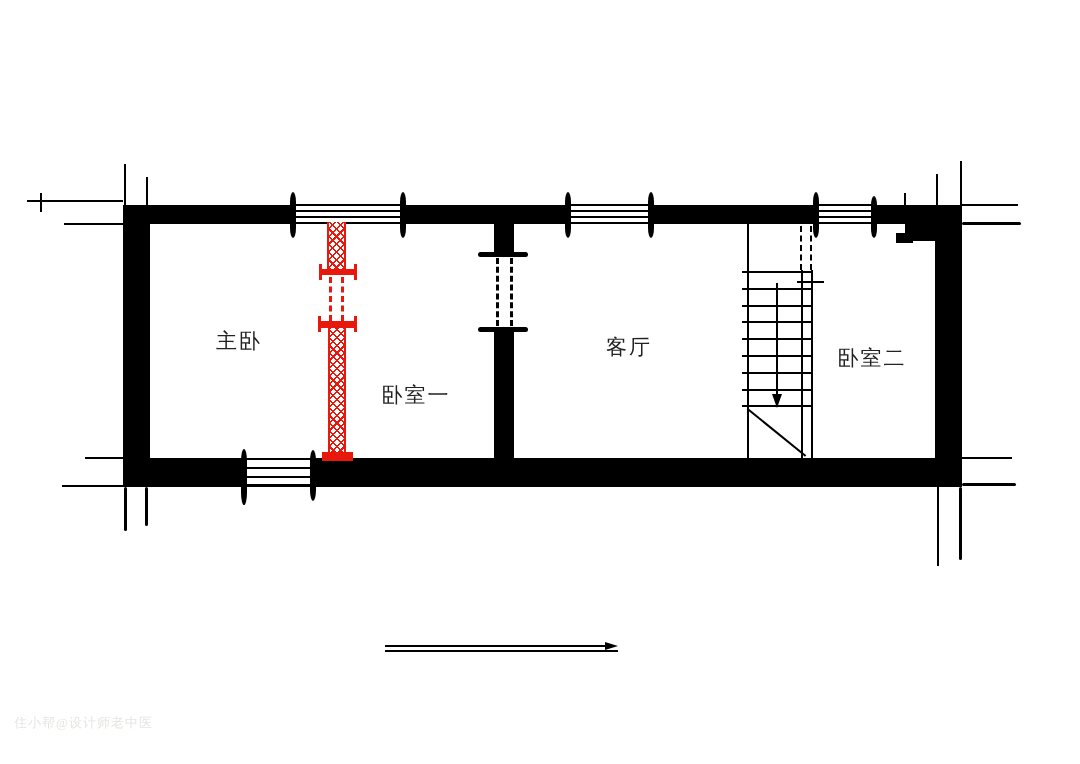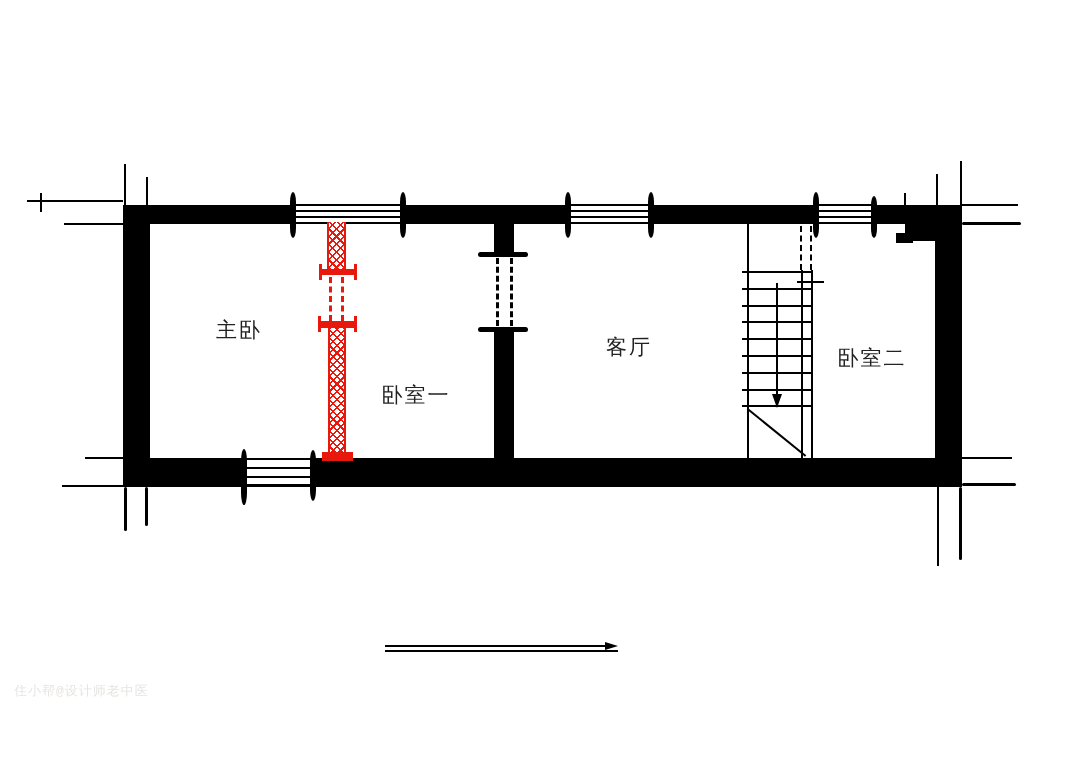--- a/index.html
+++ b/index.html
@@ -63,22 +63,22 @@
     position:absolute;width:0;height:0;
     border-left:5px solid transparent;border-right:5px solid transparent;
     border-top:14px solid var(--wall);
   }
   .arrow-right{
     position:absolute;width:0;height:0;
     border-top:4px solid transparent;border-bottom:4px solid transparent;
     border-left:13px solid var(--wall);
   }
   .watermark{
-    position:absolute;left:14px;top:682px;font-size:13px;letter-spacing:1px;
-    color:var(--wm);font-family:Liberation Mono, monospace;
+    position:absolute;left:14px;top:714px;font-size:13px;letter-spacing:1px;
+    color:var(--wm);font-family:Liberation Serif, serif;
   }
 </style>
 </head>
 <body>
 
 <div class="canvas">
 
   <div class="blk" style="left:123px;top:205px;width:839px;height:19px;"></div>
   <div class="blk" style="left:123px;top:205px;width:27px;height:282px;"></div>
   <div class="blk" style="left:935px;top:224px;width:27px;height:263px;"></div>
@@ -143,21 +143,21 @@
   <div class="thin" style="left:85px;top:457px;width:38px;height:2px;"></div>
   <div class="thin" style="left:62px;top:485px;width:61px;height:2px;"></div>
   <div class="thin round" style="left:124px;top:487px;width:3px;height:44px;"></div>
   <div class="thin round" style="left:145px;top:487px;width:3px;height:39px;"></div>
 
   <div class="thin" style="left:962px;top:457px;width:50px;height:2px;"></div>
   <div class="thin round" style="left:962px;top:483px;width:54px;height:3px;"></div>
   <div class="thin" style="left:937px;top:487px;width:2px;height:79px;"></div>
   <div class="thin round" style="left:959px;top:487px;width:3px;height:73px;"></div>
 
-  <div class="label" style="left:239px;top:330px;font-family:Liberation Serif, serif;">主卧</div>
+  <div class="label" style="left:239px;top:341px;font-family:Liberation Serif, serif;">主卧</div>
   <div class="label" style="left:416px;top:395px;">卧室一</div>
   <div class="label" style="left:629px;top:347px;">客厅</div>
   <div class="label" style="left:872px;top:358px;">卧室二</div>
 
   <div class="thin" style="left:385px;top:645px;width:222px;height:2px;"></div>
   <div class="arrow-right" style="left:605px;top:642px;"></div>
   <div class="thin" style="left:385px;top:650px;width:233px;height:2px;"></div>
 
   <div class="watermark">住小帮@设计师老中医</div>
 

